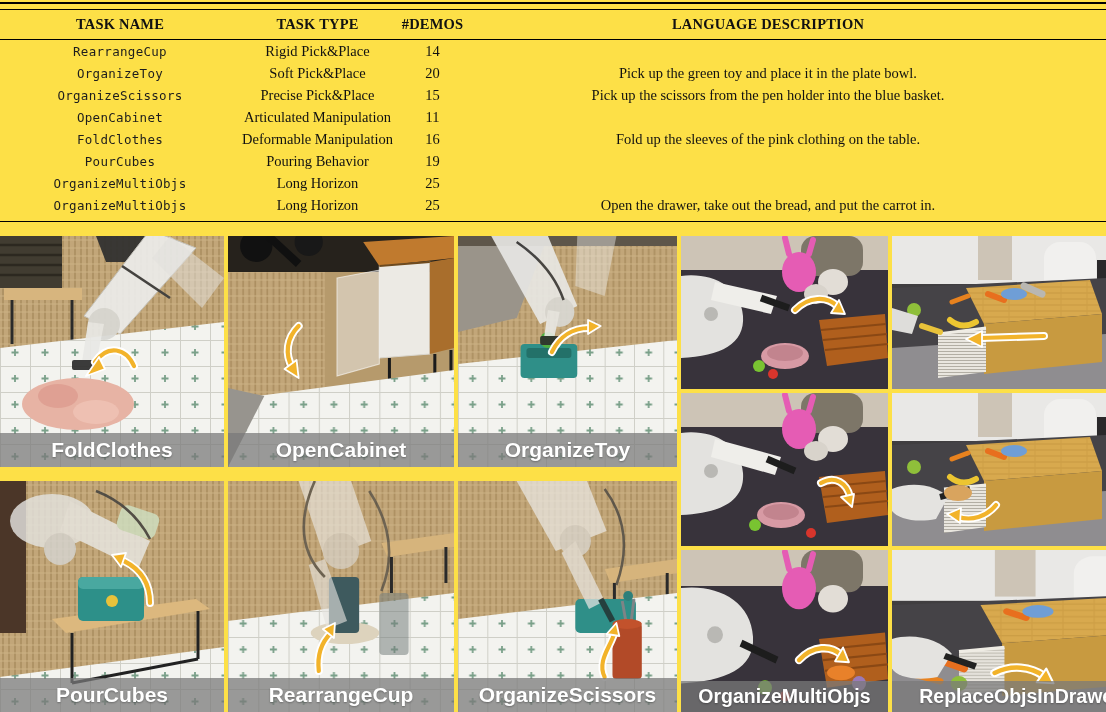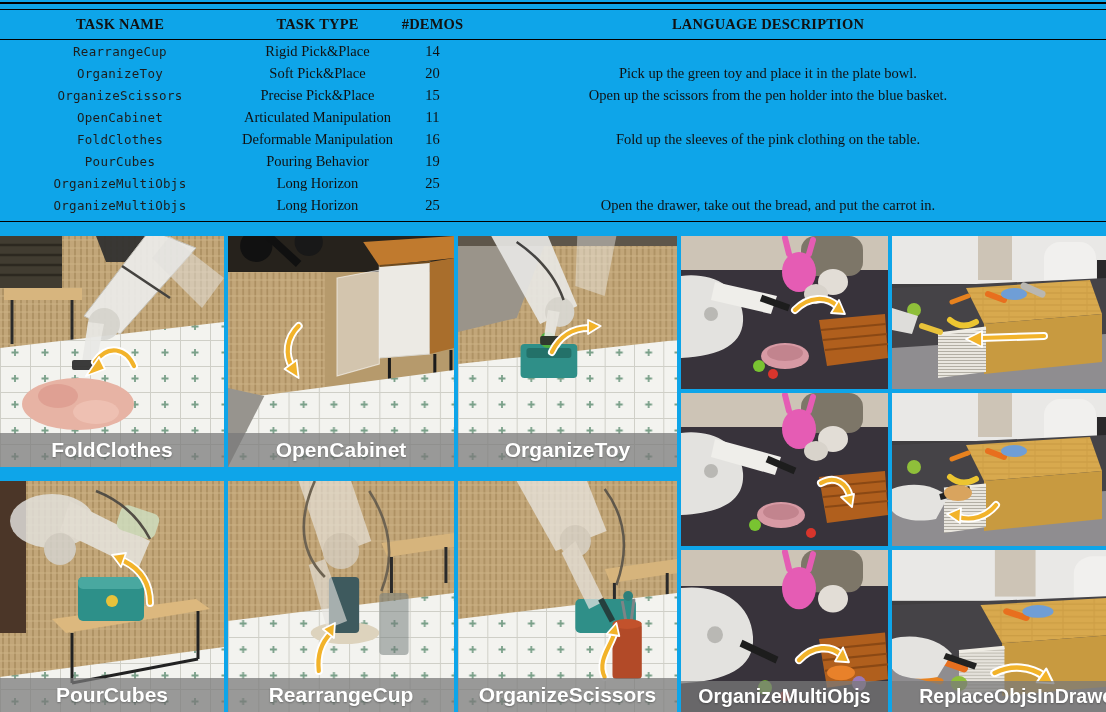--- a/index.html
+++ b/index.html
@@ -1,16 +1,16 @@
 <!DOCTYPE html>
 <html><head>
 <meta charset="utf-8">
 <style>
   html,body{margin:0;padding:0;background:#fff}
-  .fig{position:relative;width:1106px;height:712px;background:#0ea5e9;overflow:hidden}
+  .fig{position:relative;width:1106px;height:712px;background:#fde047;overflow:hidden}
 
   
   .tbl{position:absolute;left:0;top:0;width:1106px;height:234px;font-family:"Liberation Serif",serif;color:#111}
   .rule-top{margin-top:2px;height:5px;border-top:2.2px solid #000;border-bottom:1.2px solid #000}
   .thead,.trow{display:grid;grid-template-columns:240px 155px 75px 1fr;align-items:center;text-align:center}
   .thead{height:29px;font-weight:700;font-size:14.5px;letter-spacing:.2px}
   .rule-mid{border-top:1.4px solid #000}
   .trow{height:22px;font-size:14.5px}
   .c-name{font-family:"DejaVu Sans Mono",monospace;font-size:12.5px;color:#1d1d1d;letter-spacing:.3px}
   .c-desc{padding-right:40px}
@@ -77,21 +77,21 @@
     <div class="trow">
       <div class="c-name">OrganizeToy</div>
       <div>Soft Pick&amp;Place</div>
       <div>20</div>
       <div class="c-desc">Pick up the green toy and place it in the plate bowl.</div>
     </div>
     <div class="trow">
       <div class="c-name">OrganizeScissors</div>
       <div>Precise Pick&amp;Place</div>
       <div>15</div>
-      <div class="c-desc">Open up the scissors from the pen holder into the blue basket.</div>
+      <div class="c-desc">Pick up the scissors from the pen holder into the blue basket.</div>
     </div>
     <div class="trow">
       <div class="c-name">OpenCabinet</div>
       <div>Articulated Manipulation</div>
       <div>11</div>
     </div>
     <div class="trow">
       <div class="c-name">FoldClothes</div>
       <div>Deformable Manipulation</div>
       <div>16</div>

